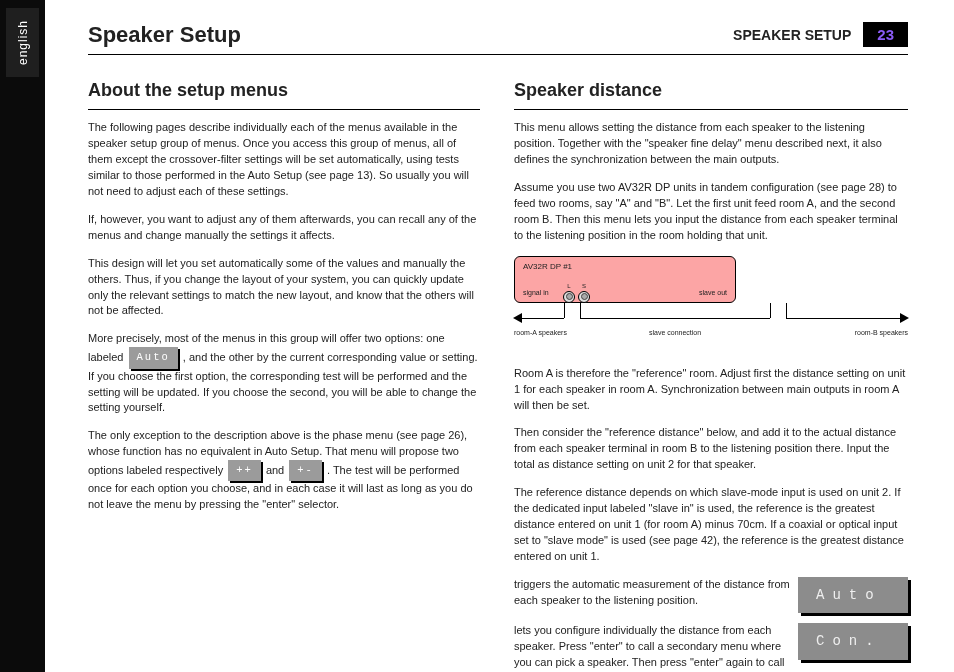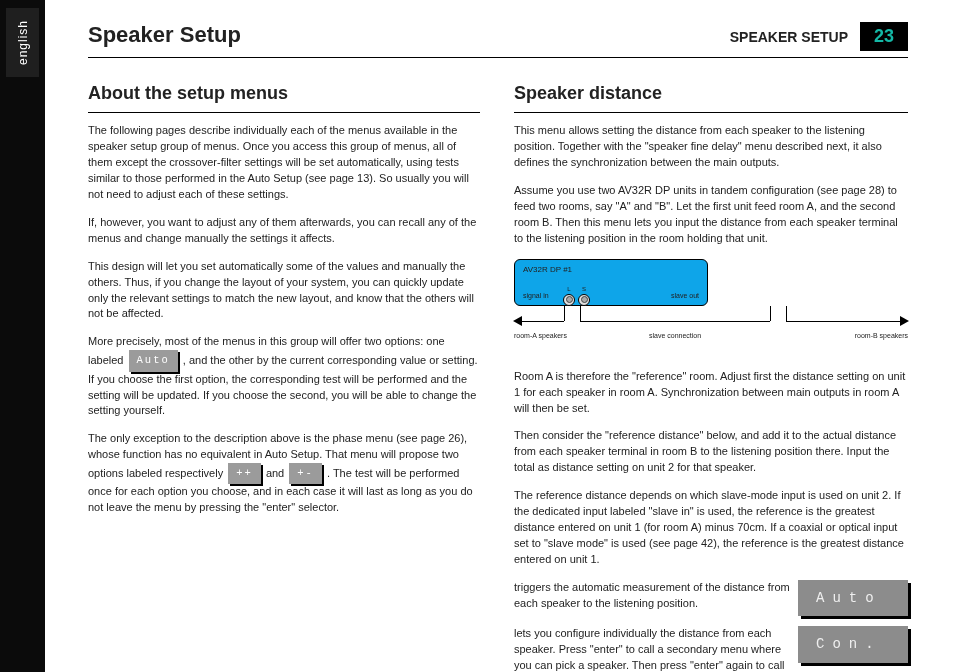--- a/index.html
+++ b/index.html
@@ -52,22 +52,22 @@
   }
   .header .h-right {
     display: flex;
     align-items: center;
     gap: 12px;
     font-size: 14px;
     font-weight: bold;
   }
   .page-chip {
     background: #000;
-    color: #14b8a6;
-    font-size: 18px;
+    color: #8b5cf6;
+    font-size: 15px;
     font-weight: bold;
     padding: 4px 14px;
   }
   .columns {
     display: flex;
     gap: 34px;
     margin-top: 22px;
   }
   .col {
     width: 394px;
@@ -107,25 +107,25 @@
     min-width: 110px;
   }
   .diagram {
     position: relative;
     width: 394px;
     height: 100px;
     margin: 12px 0 10px 0;
   }
   .box {
     position: absolute;
-    width: 194px;
+    width: 222px;
     height: 47px;
     border: 1px solid #000;
     border-radius: 6px;
-    background: #0ea5e9;
+    background: #fca5a5;
     top: 0;
   }
   .boxA { left: 0; }
   .boxB { right: 0; }
   .box-title {
     position: absolute;
     top: 4px; left: 8px;
     font-size: 8px;
   }
   .box-caption {

